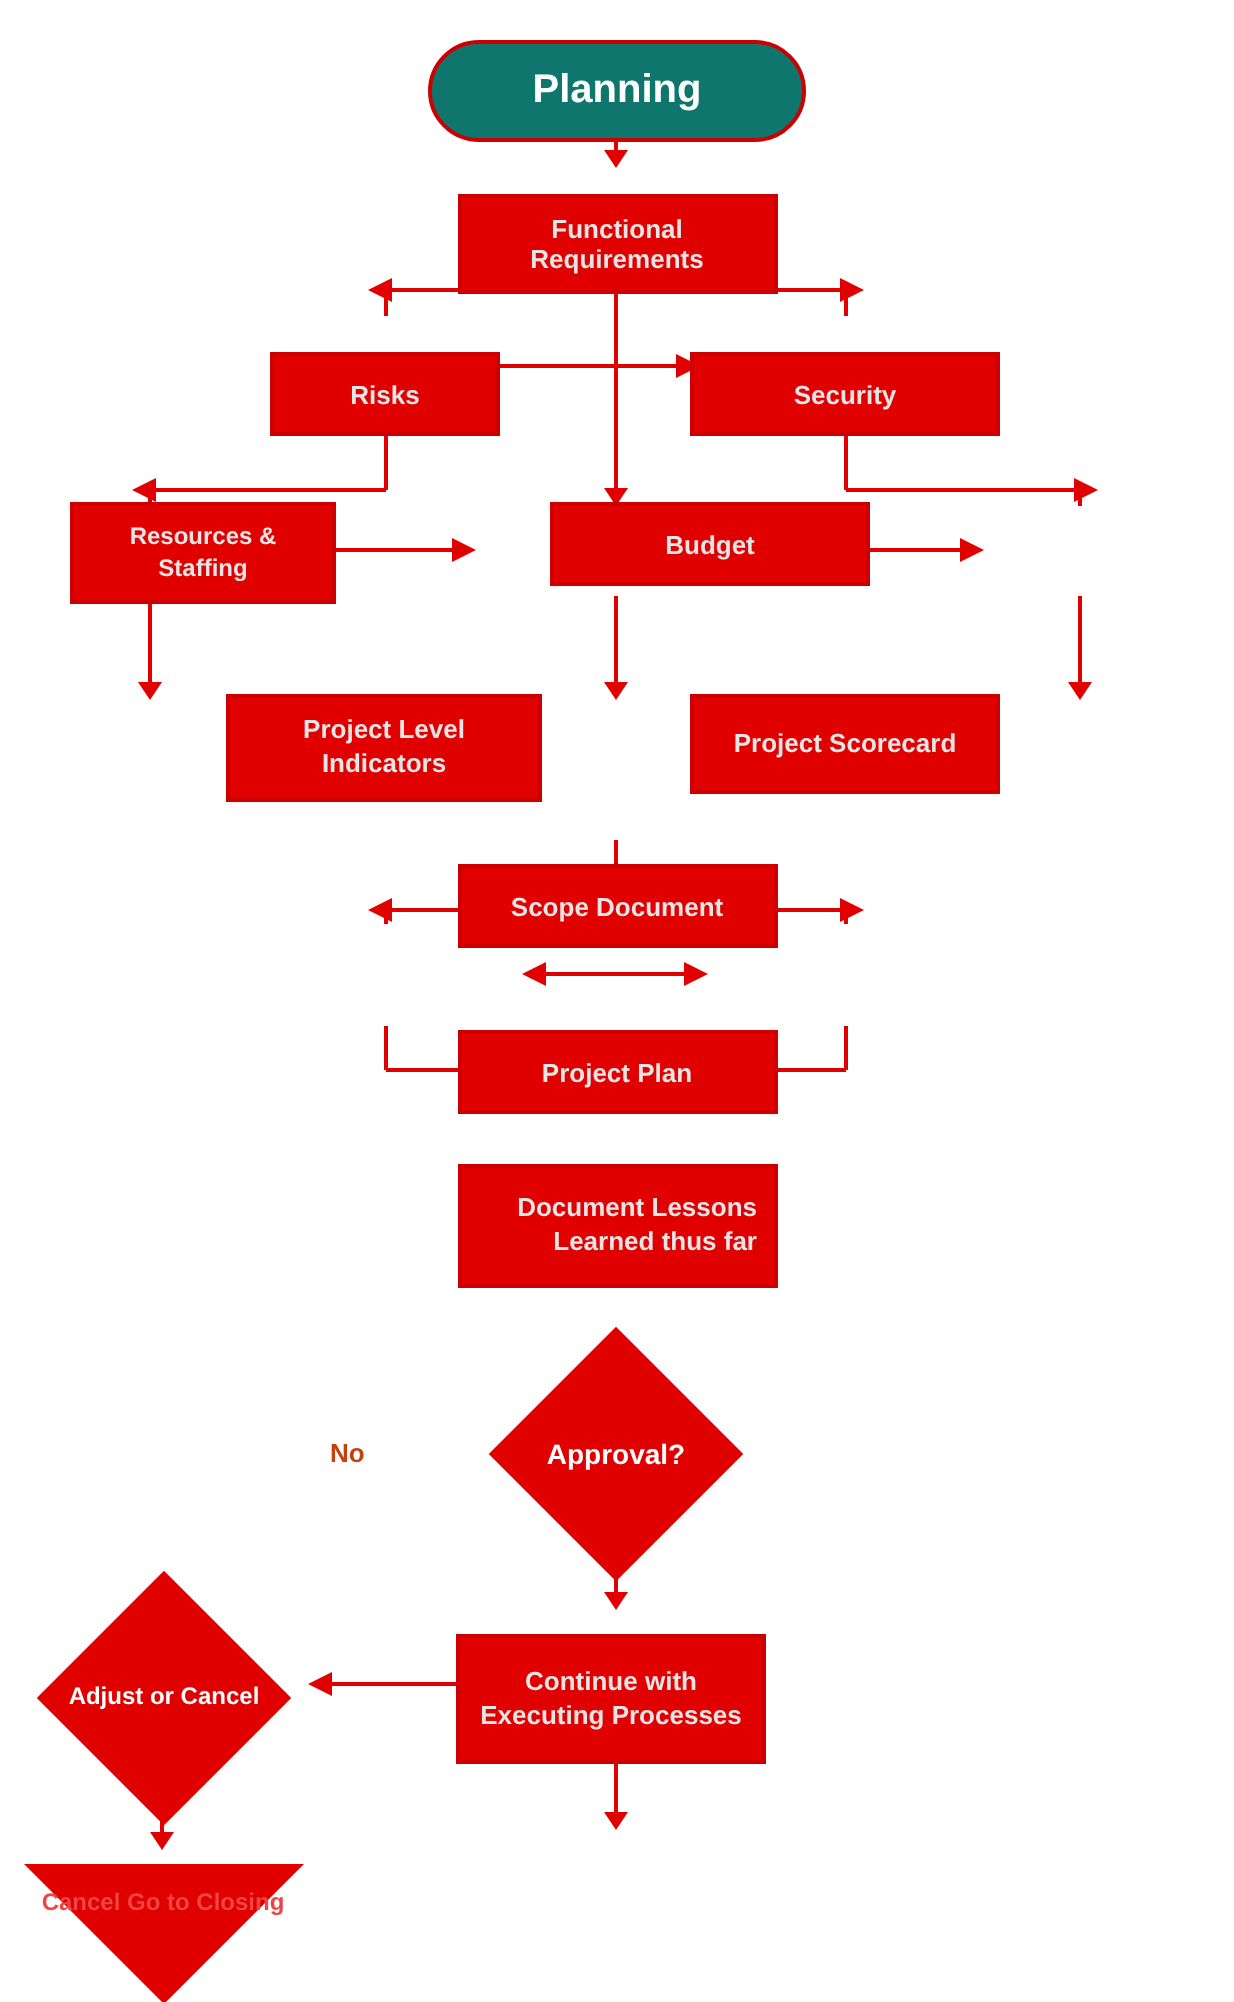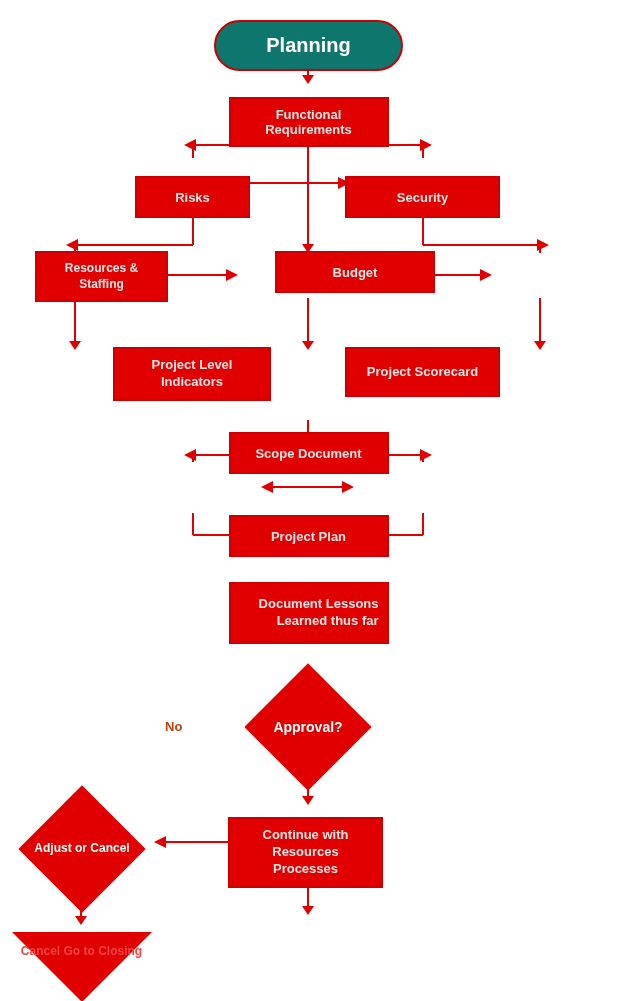--- a/index.html
+++ b/index.html
@@ -226,21 +226,21 @@
   <div style="height:40px;"></div>
 
   <div style="width:617px;height:90px;position:relative;z-index:1;">
 
     <div style="position:absolute;left:0px;top:0px;width:163px;height:80px;display:flex;align-items:center;justify-content:center;">
       <div style="width:90px;height:90px;background:#e00000;transform:rotate(45deg);position:relative;">
         <div style="position:absolute;top:50%;left:50%;transform:translate(-50%,-50%) rotate(-45deg);color:white;font-weight:bold;font-size:12px;text-align:center;width:110px;line-height:1.3;">Adjust or Cancel</div>
       </div>
     </div>
 
-    <div class="box" style="width:155px;min-height:65px;padding:8px;font-size:13px;line-height:1.3;position:absolute;left:228px;top:8px;">Continue with Resources Processes</div>
+    <div class="box" style="width:155px;min-height:65px;padding:8px;font-size:13px;line-height:1.3;position:absolute;left:228px;top:8px;">Continue with Executing Processes</div>
   </div>
 
   <div style="height:30px;"></div>
 
   <div style="width:617px;height:80px;position:relative;z-index:1;">
     <div style="position:absolute;left:0px;top:0px;width:163px;height:75px;display:flex;align-items:center;justify-content:center;">
 
       <div style="position:relative;width:140px;height:70px;">
         <svg width="140" height="70" viewBox="0 0 140 70" style="position:absolute;top:0;left:0;">
           <polygon points="0,0 140,0 70,70" fill="#e00000"></polygon>

